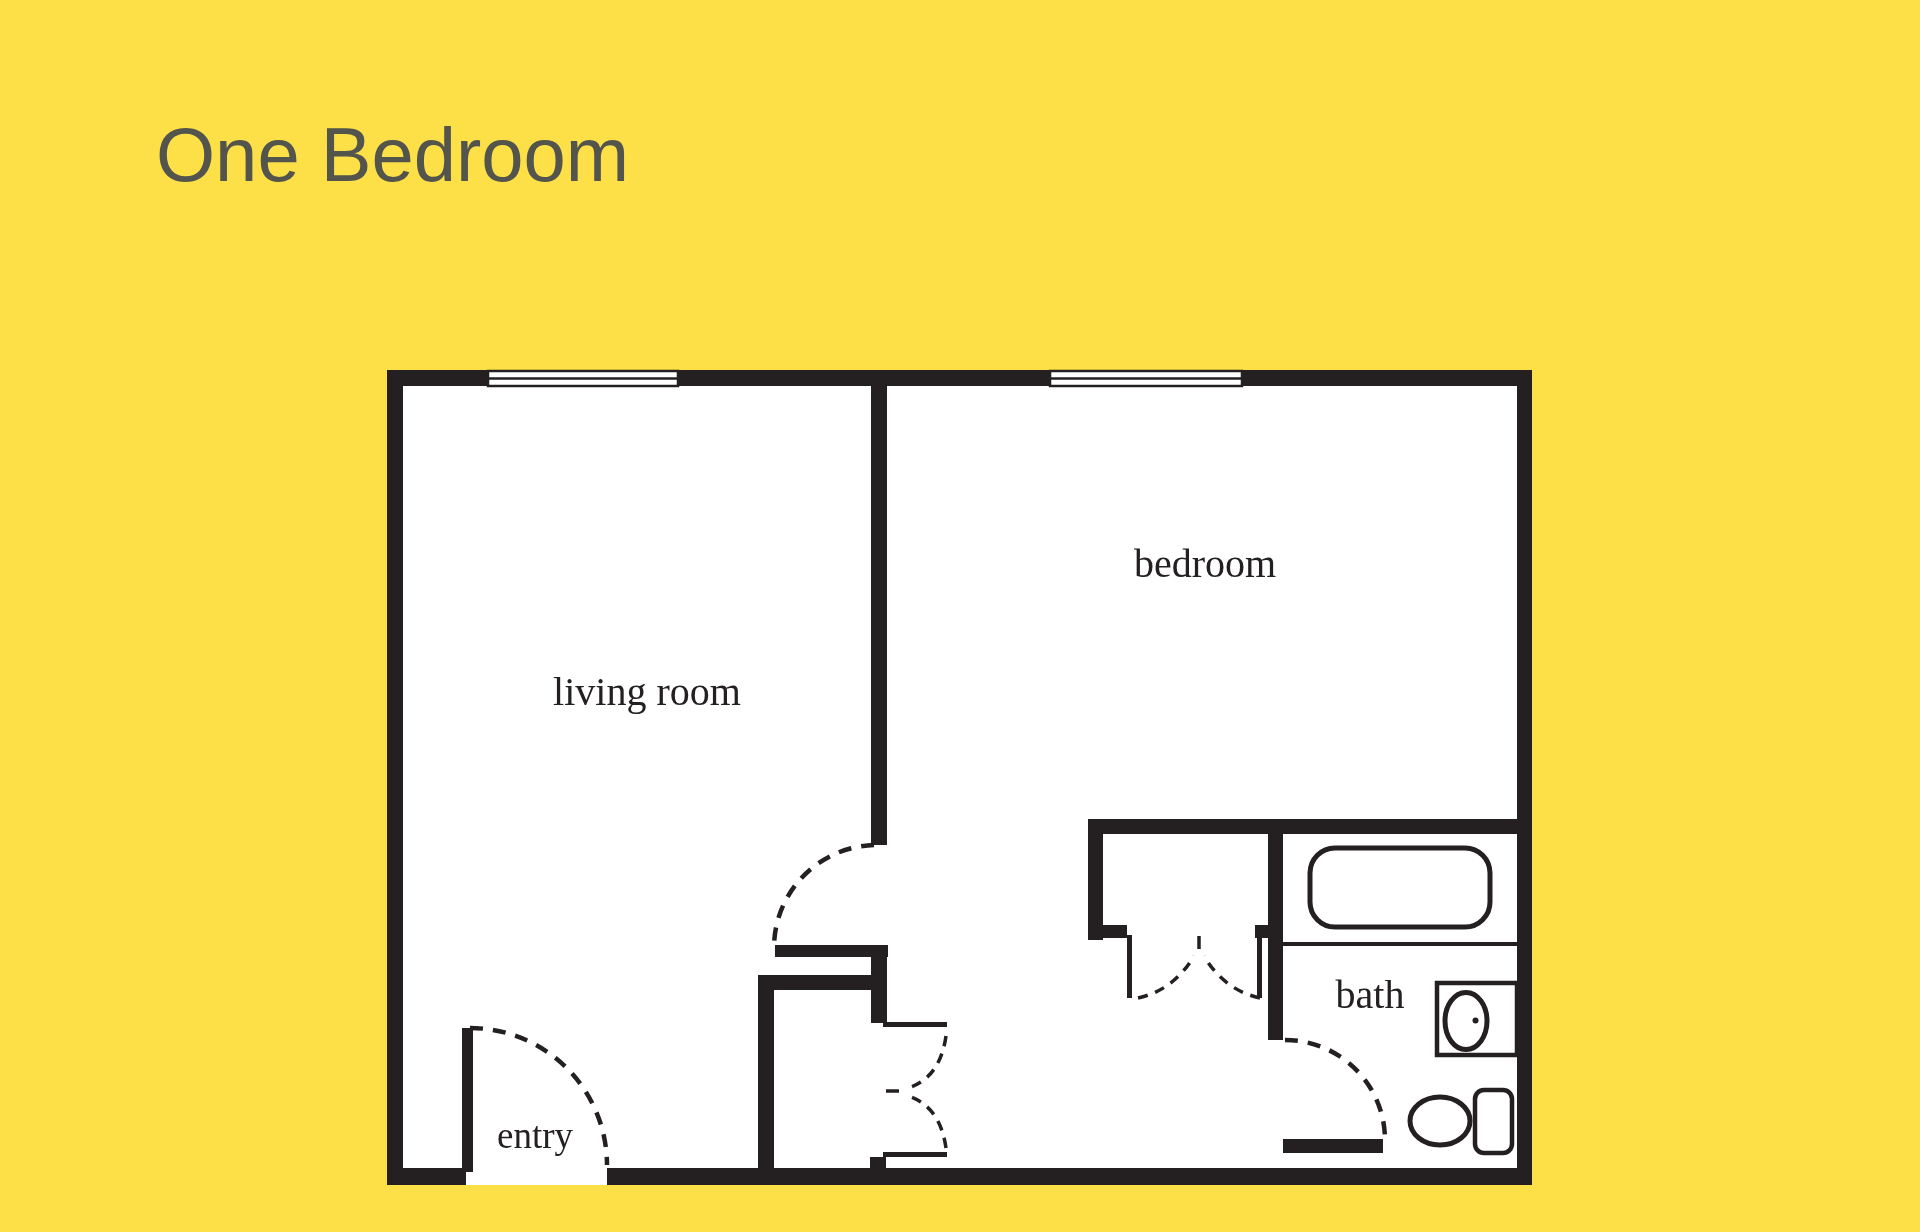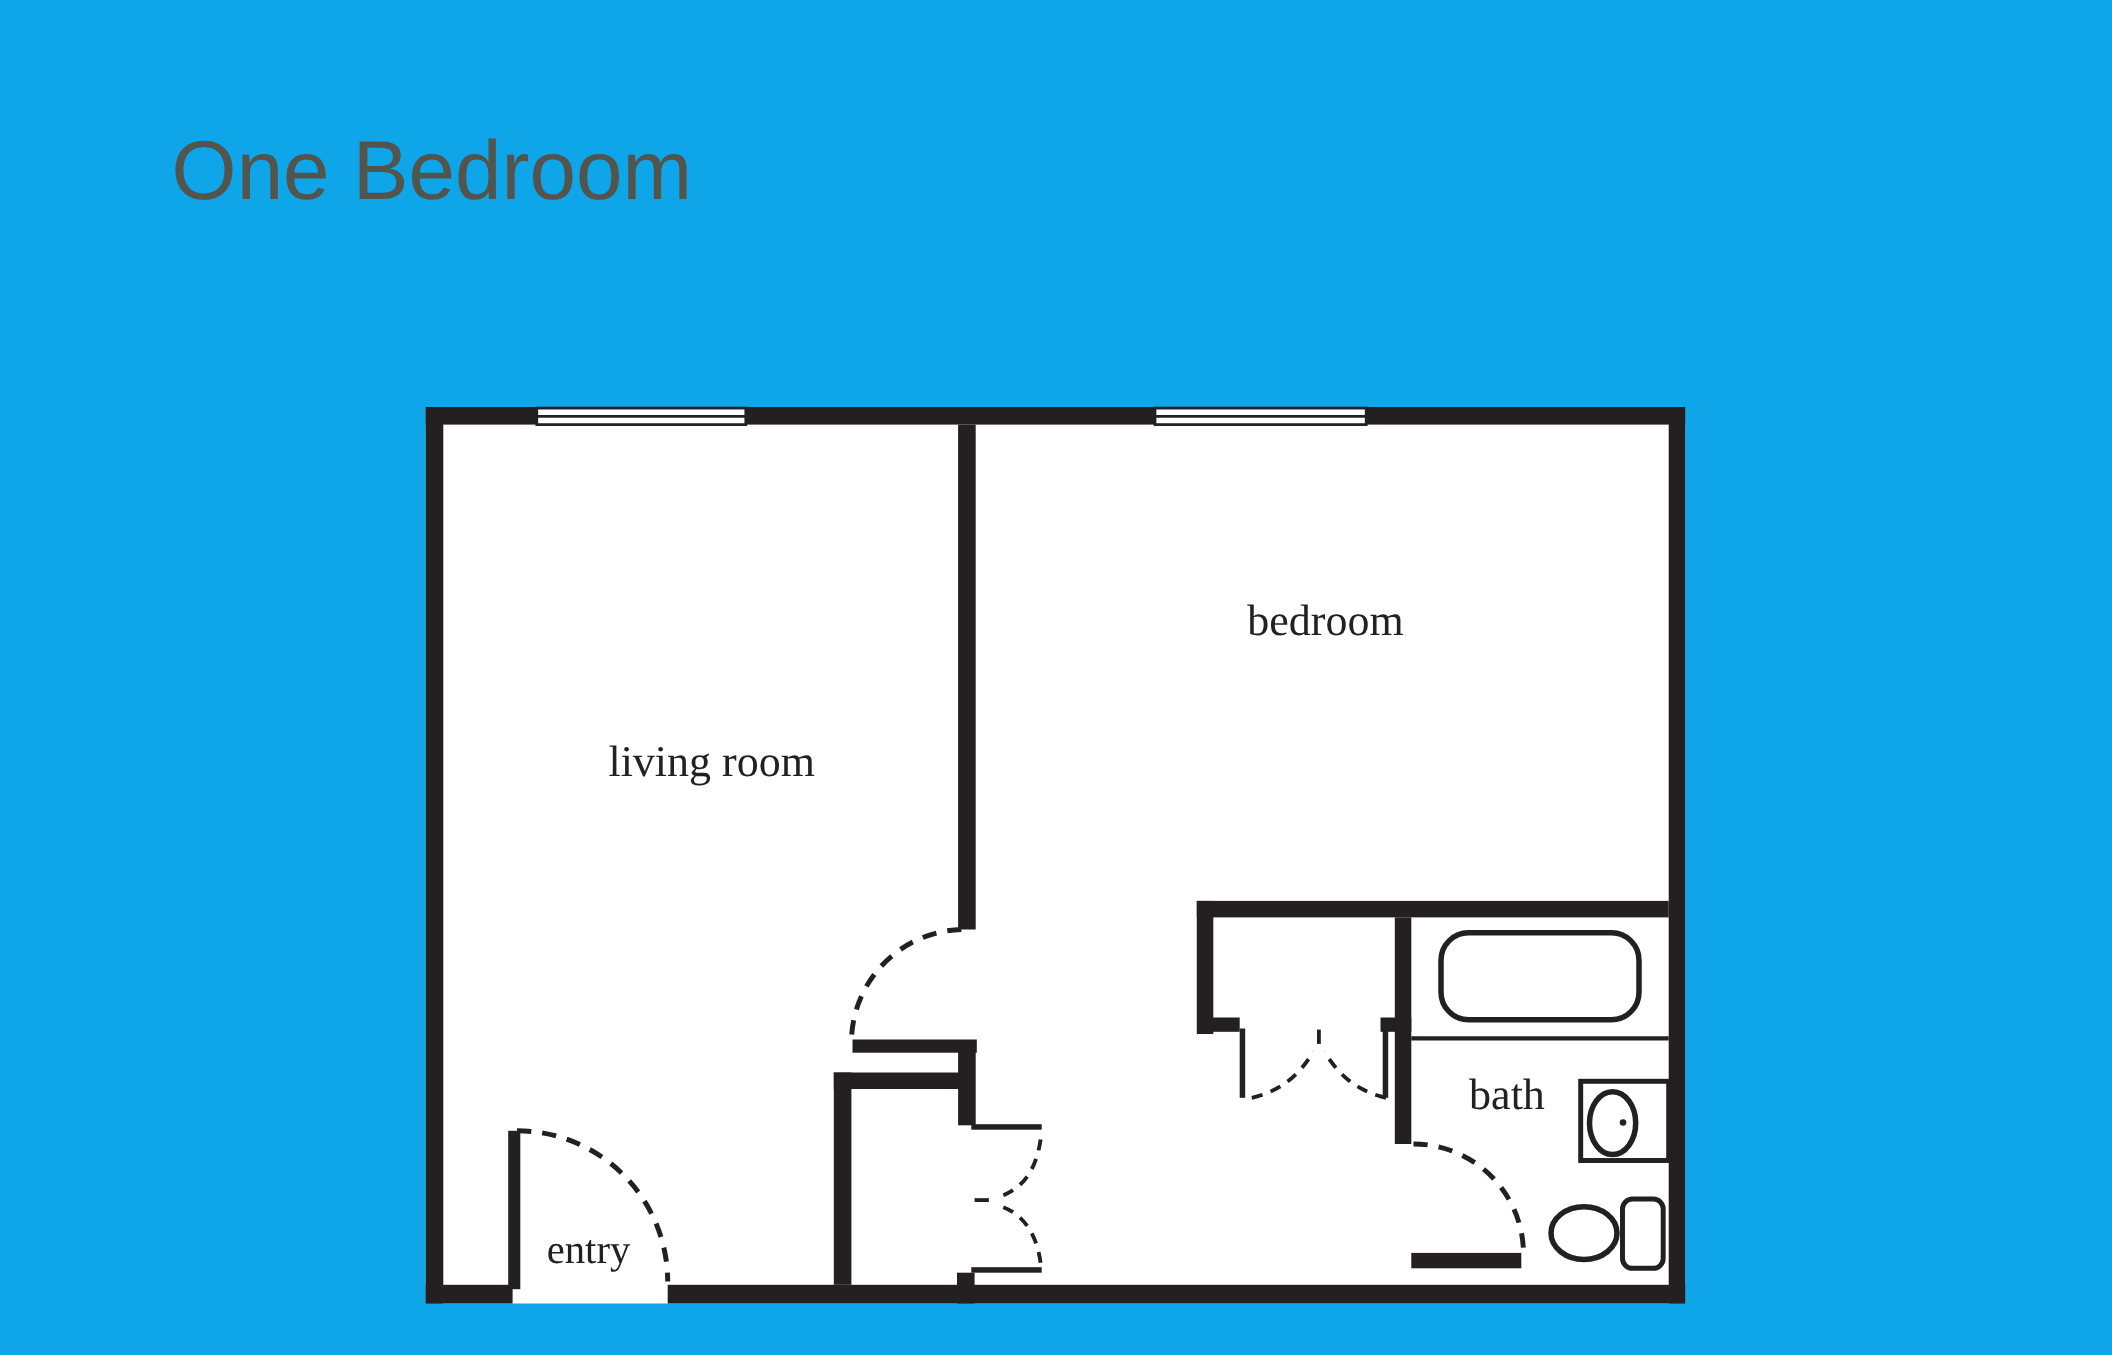--- a/index.html
+++ b/index.html
@@ -4,21 +4,21 @@
 <style>
   html, body {
     margin: 0;
     padding: 0;
     background: #000000;
   }
   .stage {
     position: relative;
     width: 1920px;
     height: 1232px;
-    background: #0ea5e9;
+    background: #fde047;
     overflow: hidden;
     font-family: "Liberation Sans", sans-serif;
   }
   svg { display: block; }
   .room-label {
     font-family: "Liberation Serif", serif;
     fill: #242021;
   }
   .title-text {
     font-family: "Liberation Sans", sans-serif;

